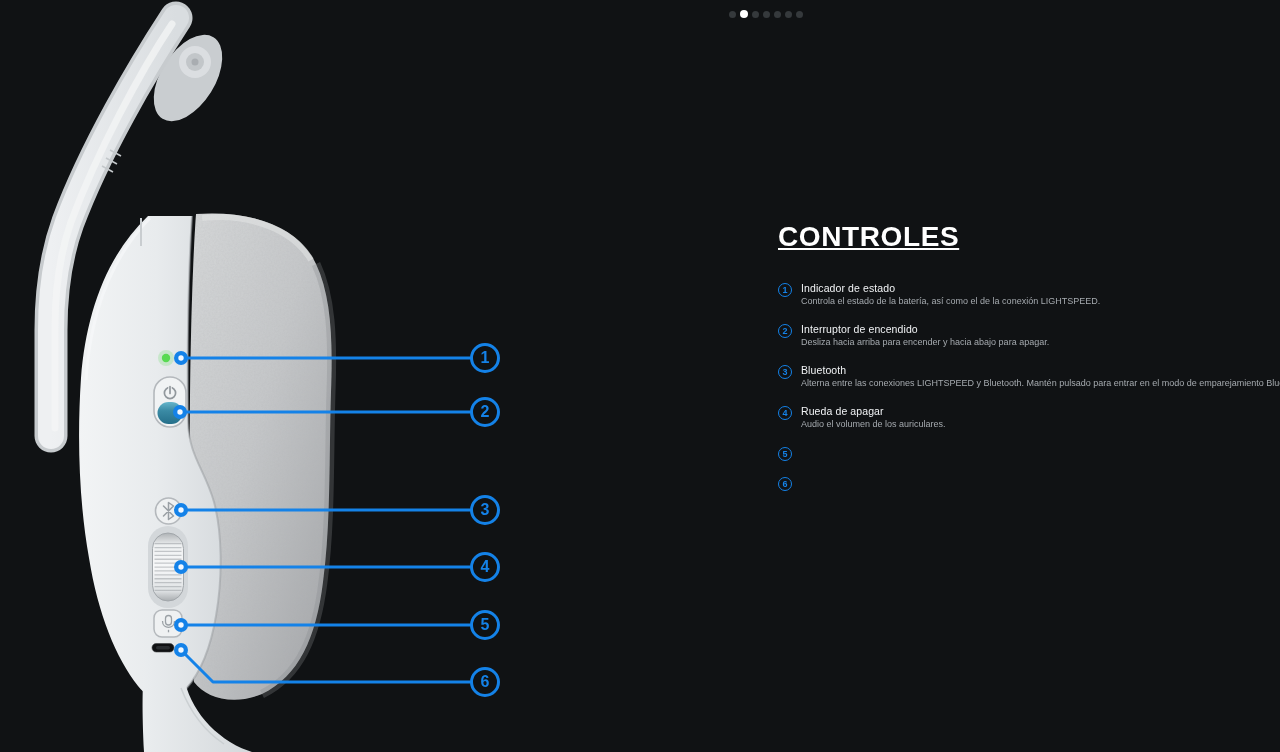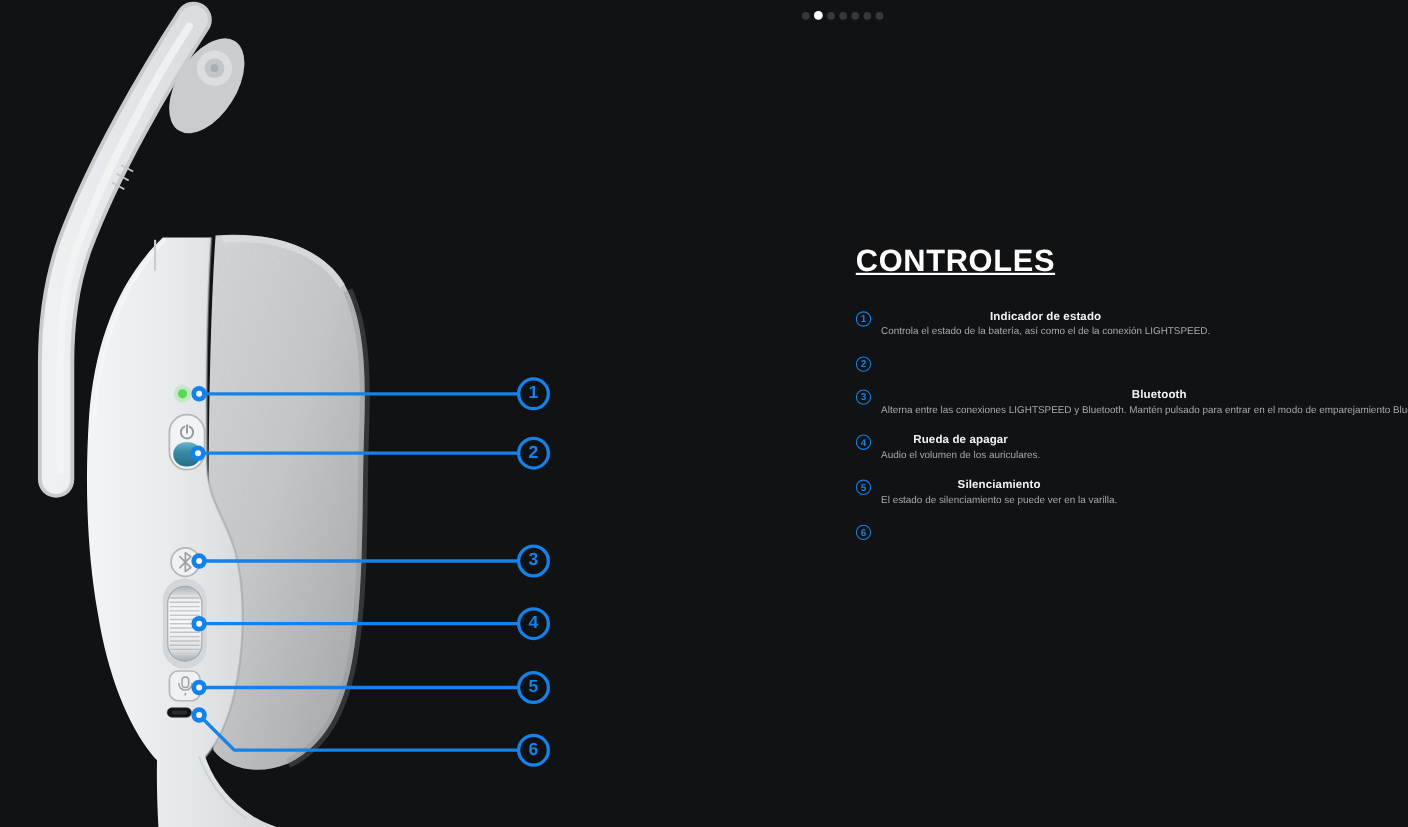--- a/index.html
+++ b/index.html
@@ -18,21 +18,21 @@
            background:rgba(16,18,20,.2);}
   
   .panel{position:absolute;left:778px;top:222px;width:500px;}
   .panel h1{margin:0 0 30px 0;font-size:28px;line-height:30px;font-weight:bold;color:#ffffff;
             letter-spacing:.6px;text-decoration:underline;}
   .item{display:flex;margin-bottom:15px;}
   .item .num{flex:0 0 auto;width:14px;height:14px;box-sizing:border-box;border:1.5px solid #1482e8;
              border-radius:50%;color:#1482e8;font-size:9px;font-weight:bold;display:flex;
              align-items:center;justify-content:center;margin-top:1px;line-height:1;}
   .item .txt{margin-left:9px;}
-  .item .t{font-size:10.5px;line-height:13px;font-weight:bold;color:#f1f3f5;letter-spacing:.1px;text-align:center;}
+  .item .t{font-size:10.5px;line-height:13px;font-weight:normal;color:#f1f3f5;letter-spacing:.1px;}
   .item .d{font-size:9px;line-height:13px;color:#a5aaaf;white-space:nowrap;}
 </style>
 </head>
 <body>
 
 <div class="stage">
 
   <div class="pagination">
     <span class="dot"></span>
     <span class="dot active"></span>
@@ -228,44 +228,44 @@
     <div class="item">
       <div class="num">1</div>
       <div class="txt">
         <div class="t">Indicador de estado</div>
         <div class="d">Controla el estado de la batería, así como el de la conexión LIGHTSPEED.</div>
       </div>
     </div>
 
     <div class="item">
       <div class="num">2</div>
+      <div class="txt">
+        <div class="t">Interruptor de encendido</div>
+        <div class="d">Desliza hacia arriba para encender y hacia abajo para apagar.</div>
+      </div>
     </div>
 
     <div class="item">
       <div class="num">3</div>
       <div class="txt">
         <div class="t">Bluetooth</div>
         <div class="d">Alterna entre las conexiones LIGHTSPEED y Bluetooth. Mantén pulsado para entrar en el modo de emparejamiento Bluetooth.</div>
       </div>
     </div>
 
     <div class="item">
       <div class="num">4</div>
       <div class="txt">
         <div class="t">Rueda de apagar</div>
         <div class="d">Audio el volumen de los auriculares.</div>
       </div>
     </div>
 
     <div class="item">
       <div class="num">5</div>
-      <div class="txt">
-        <div class="t">Silenciamiento</div>
-        <div class="d">El estado de silenciamiento se puede ver en la varilla.</div>
-      </div>
     </div>
 
     <div class="item">
       <div class="num">6</div>
     </div>
   </div>
 
 </div>
 
 </body></html>

